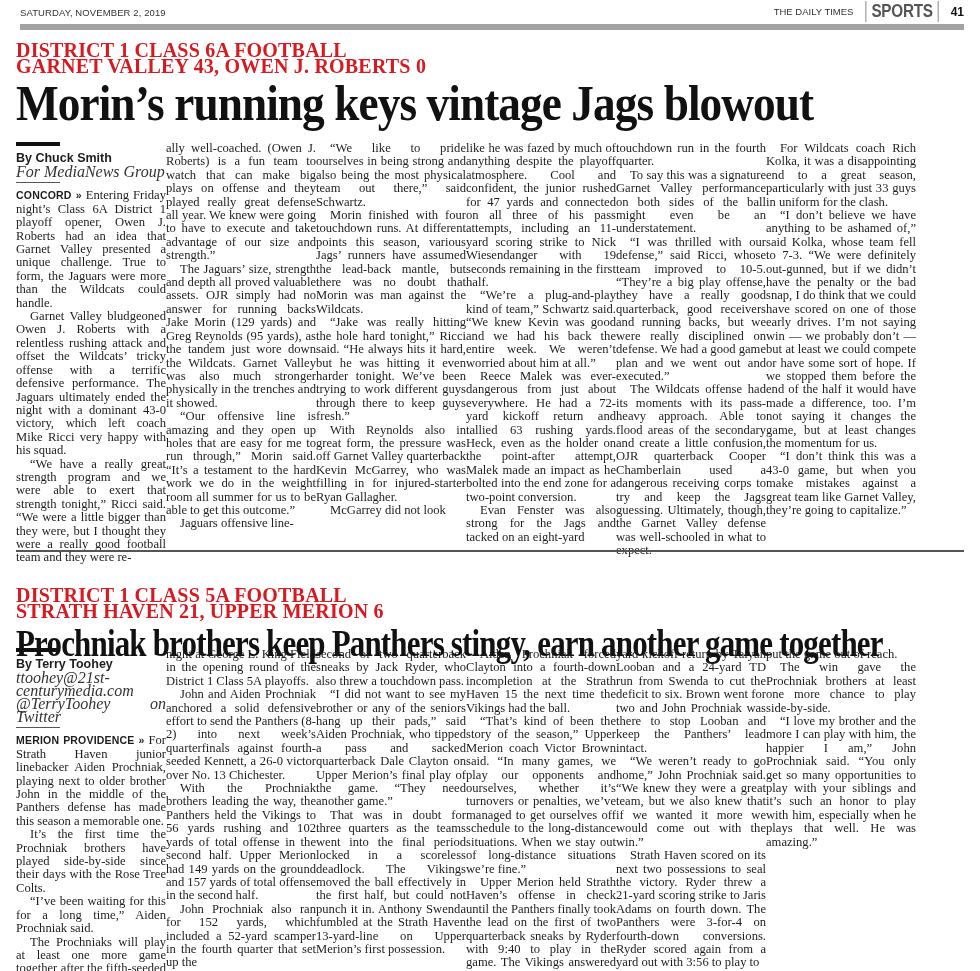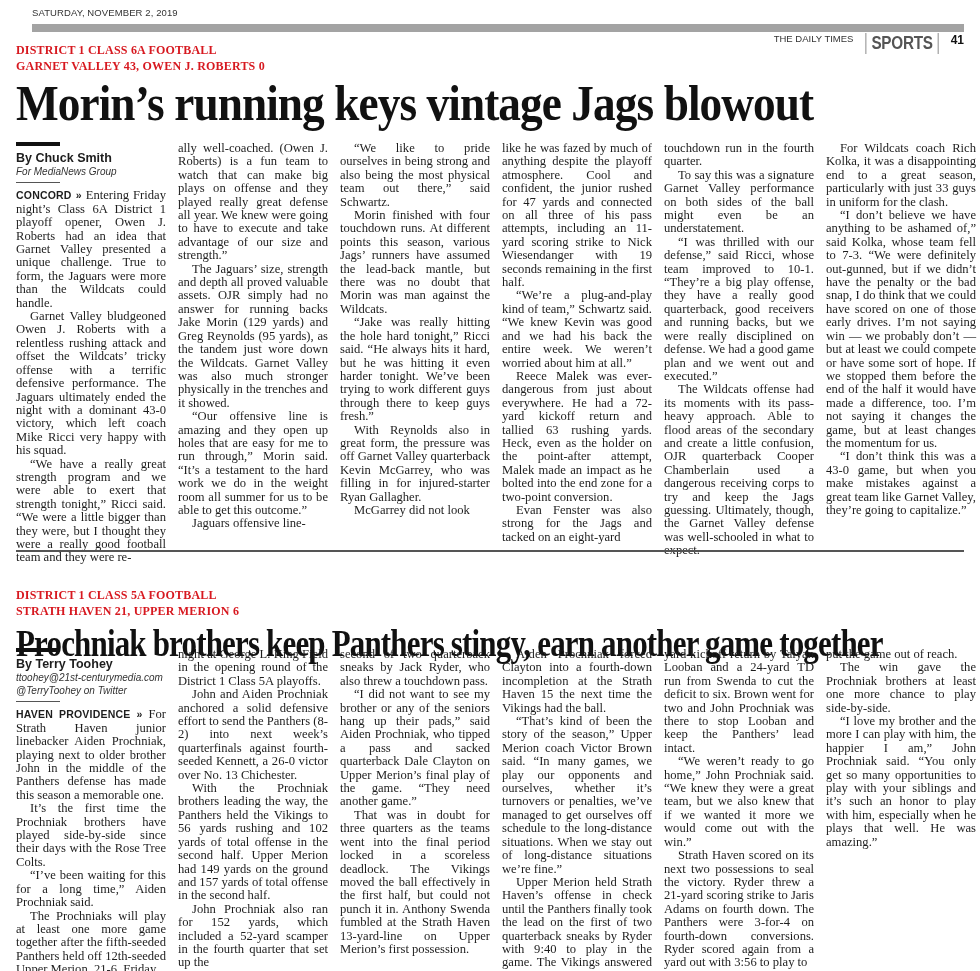--- a/index.html
+++ b/index.html
@@ -1,34 +1,34 @@
 <!DOCTYPE html>
 <html><head>
 <meta charset="utf-8">
 <style>
   html, body { margin:0; padding:0; background:#fff; }
   body { width:980px; height:971px; overflow:hidden; position:relative; color:#1a1a1a; }
-  .masthead { position:absolute; left:32px; right:16px; top:0; height:24px; border-bottom:8px solid #a3a3a3; }
+  .masthead { position:absolute; left:20px; right:16px; top:0; height:24px; border-bottom:6px solid #a3a3a3; }
   .masthead .date { position:absolute; left:0; top:7px; font-family:"Liberation Sans", sans-serif; font-size:9.5px; color:#333; letter-spacing:0.1px; }
-  .masthead .right { position:absolute; right:0; top:1px; display:flex; font-family:"Liberation Sans", sans-serif;margin-top:32px; }
+  .masthead .right { position:absolute; right:0; top:1px; display:flex; align-items:center; font-family:"Liberation Sans", sans-serif; }
   .masthead .paper { font-size:9.5px; color:#333; padding-right:6px; }
   .masthead .section { font-size:18px; font-weight:bold; color:#555; border-left:1px solid #777; border-right:1px solid #777; padding:0 6px; transform:scaleX(0.85); letter-spacing:-0.3px; }
   .masthead .page { font-size:12px; font-weight:bold; color:#111; padding-left:5px; }
 
   .story { position:absolute; left:16px; right:16px; }
-  .kicker { font-family:"Liberation Serif", serif; font-weight:bold; color:#d71920; font-size:12px; line-height:16px; letter-spacing:0.2px; }
+  .kicker { font-family:"Liberation Serif", serif; font-weight:bold; color:#d71920; font-size:20px; line-height:16px; letter-spacing:0.2px; }
   .headline { font-family:"Liberation Serif", serif; font-weight:bold; color:#111; letter-spacing:-1px; white-space:nowrap; transform-origin:left top; }
-  .cols { position:absolute; display:flex; gap:12px; }
+  .cols { position:absolute; display:flex; gap:0; }
   .col { width:150px; font-family:"Liberation Serif", serif; font-size:12.6px; line-height:13.4px; text-align:justify; hyphens:auto; color:#1d1d1d; }
   .col p { margin:0; text-indent:14px; }
   .col p.first { text-indent:0; }
   .byline-rule { width:44px; border-top:4px solid #111; margin-bottom:6px; }
   .byline-rule.thin { border-top:1.5px solid #555; width:44px; margin:4px 0 6px; }
   .byline { font-family:"Liberation Sans", sans-serif; font-weight:bold; font-size:12.5px; }
-  .affil { font-family:Liberation Sans, sans-serif; font-style:italic; font-size:10px; line-height:13px; color:#333; }
+  .affil { font-family:Liberation Serif, serif; font-style:italic; font-size:16px; line-height:13px; color:#333; }
   .dateline { font-family:"Liberation Sans", sans-serif; font-weight:bold; font-size:10.5px; letter-spacing:0.2px; }
   .divider { position:absolute; left:16px; right:16px; border-top:2px solid #555; }
 </style>
 </head>
 <body>
 
 <div class="masthead">
   <span class="date">SATURDAY, NOVEMBER 2, 2019</span>
   <div class="right">
     <span class="paper">THE DAILY TIMES</span>
@@ -70,21 +70,21 @@
   </div>
   <div class="col">
     <p class="first">like he was fazed by much of anything despite the playoff atmosphere. Cool and confident, the junior rushed for 47 yards and connected on all three of his pass attempts, including an 11-yard scoring strike to Nick Wiesendanger with 19 seconds remaining in the first half.</p>
     <p>“We’re a plug-and-play kind of team,” Schwartz said. “We knew Kevin was good and we had his back the entire week. We weren’t worried about him at all.”</p>
     <p>Reece Malek was ever-dangerous from just about everywhere. He had a 72-yard kickoff return and tallied 63 rushing yards. Heck, even as the holder on the point-after attempt, Malek made an impact as he bolted into the end zone for a two-point conversion.</p>
     <p>Evan Fenster was also strong for the Jags and tacked on an eight-yard</p>
   </div>
   <div class="col">
     <p class="first">touchdown run in the fourth quarter.</p>
     <p>To say this was a signature Garnet Valley performance on both sides of the ball might even be an understatement.</p>
-    <p>“I was thrilled with our defense,” said Ricci, whose team improved to 10-1. “They’re a big play offense, they have a really good quarterback, good receivers and running backs, but we were really disciplined on defense. We had a good game plan and we went out and executed.”</p>
+    <p>“I was thrilled with our defense,” said Ricci, whose team improved to 10-5. “They’re a big play offense, they have a really good quarterback, good receivers and running backs, but we were really disciplined on defense. We had a good game plan and we went out and executed.”</p>
     <p>The Wildcats offense had its moments with its pass-heavy approach. Able to flood areas of the secondary and create a little confusion, OJR quarterback Cooper Chamberlain used a dangerous receiving corps to try and keep the Jags guessing. Ultimately, though, the Garnet Valley defense was well-schooled in what to expect.</p>
   </div>
   <div class="col">
     <p>For Wildcats coach Rich Kolka, it was a disappointing end to a great season, particularly with just 33 guys in uniform for the clash.</p>
     <p>“I don’t believe we have anything to be ashamed of,” said Kolka, whose team fell to 7-3. “We were definitely out-gunned, but if we didn’t have the penalty or the bad snap, I do think that we could have scored on one of those early drives. I’m not saying win — we probably don’t — but at least we could compete or have some sort of hope. If we stopped them before the end of the half it would have made a difference, too. I’m not saying it changes the game, but at least changes the momentum for us.</p>
     <p>“I don’t think this was a 43-0 game, but when you make mistakes against a great team like Garnet Valley, they’re going to capitalize.”</p>
   </div>
 </div>
 
 <div class="divider" style="top:550px;"></div>
@@ -97,21 +97,21 @@
   <div class="headline" style="font-size:38px; line-height:44px; margin-top:2px; transform:scaleX(0.815);">Prochniak brothers keep Panthers stingy, earn another game together</div>
 </div>
 
 <div class="cols" style="left:16px; top:648px;">
   <div class="col">
     <div class="byline-rule"></div>
     <div class="byline">By Terry Toohey</div>
     <div class="affil">ttoohey@21st-centurymedia.com</div>
     <div class="affil">@TerryToohey on Twitter</div>
     <div class="byline-rule thin"></div>
-    <p class="first"><span class="dateline">HAVEN PROVIDENCE »</span><span> For Strath Haven junior linebacker Aiden Prochniak, playing next to older brother John in the middle of the Panthers defense has made this season a memorable one.</span></p>
+    <p class="first"><span class="dateline">MERION PROVIDENCE »</span><span> For Strath Haven junior linebacker Aiden Prochniak, playing next to older brother John in the middle of the Panthers defense has made this season a memorable one.</span></p>
     <p>It’s the first time the Prochniak brothers have played side-by-side since their days with the Rose Tree Colts.</p>
     <p>“I’ve been waiting for this for a long time,” Aiden Prochniak said.</p>
     <p>The Prochniaks will play at least one more game together after the fifth-seeded Panthers held off 12th-seeded Upper Merion, 21-6, Friday</p>
   </div>
   <div class="col">
     <p class="first">night at George L. King Field in the opening round of the District 1 Class 5A playoffs.</p>
     <p>John and Aiden Prochniak anchored a solid defensive effort to send the Panthers (8-2) into next week’s quarterfinals against fourth-seeded Kennett, a 26-0 victor over No. 13 Chichester.</p>
     <p>With the Prochniak brothers leading the way, the Panthers held the Vikings to 56 yards rushing and 102 yards of total offense in the second half. Upper Merion had 149 yards on the ground and 157 yards of total offense in the second half.</p>
     <p>John Prochniak also ran for 152 yards, which included a 52-yard scamper in the fourth quarter that set up the</p>
   </div>

